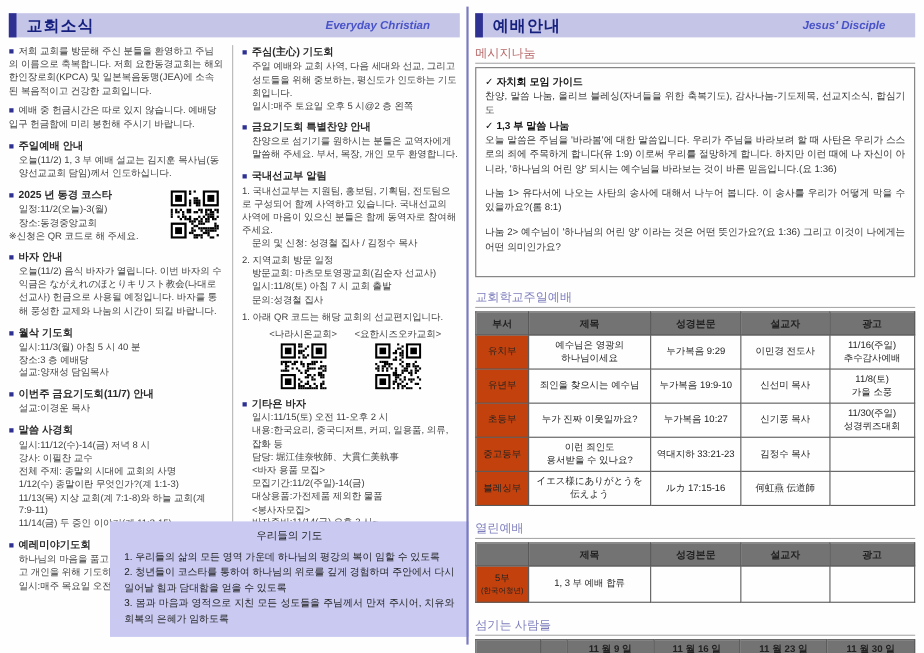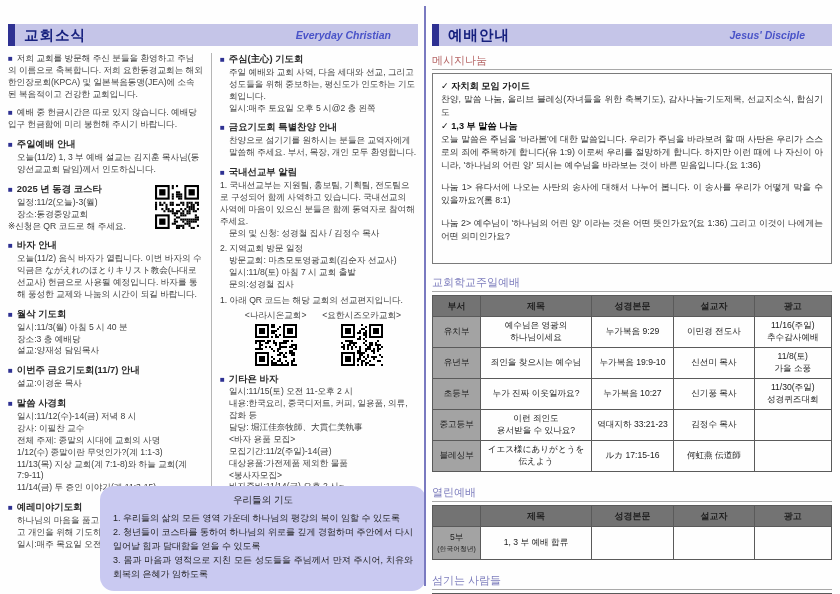--- a/index.html
+++ b/index.html
@@ -1,18 +1,18 @@
 <!DOCTYPE html>
 <html><head>
 <meta charset="utf-8">
 <style>
   html,body{margin:0;padding:0;background:#ffffff;}
   body{width:840px;height:594px;overflow:hidden;font-family:"Liberation Sans","DejaVu Sans",sans-serif;color:#3d3d3d;}
   .sheet{position:relative;width:840px;height:594px;background:#fefefe;}
-  .page{position:absolute;top:24px;}
+  .page{position:absolute;top:12px;}
   .page-left{left:8px;width:410px;}
   .page-right{left:432px;width:400px;}
   .fold-line{position:absolute;left:424px;top:6px;width:2px;height:580px;background:#7a7ac0;}
 
   
   .page-header{display:flex;align-items:center;height:22px;background:#c5c5e8;}
   .accent{width:7px;height:22px;background:#2e3192;margin-right:9px;}
   .ph-title{font-size:14.5px;font-weight:bold;color:#16207e;letter-spacing:1px;}
   .ph-sub{margin-left:auto;padding-right:27px;font-style:italic;font-weight:bold;font-size:10.5px;color:#4953c8;}
 
@@ -27,37 +27,37 @@
   .ln.noindent{margin-left:0;}
   .ln.gap{margin-top:4px;}
   .item.has-qr{position:relative;padding-right:52px;min-height:46px;}
   .qr-float{position:absolute;right:4px;top:2px;}
   .qr-pair{display:flex;justify-content:space-evenly;margin:3px 0 0 9px;}
   .qr-cell{text-align:center;}
   .qr-label{font-size:8.6px;margin-bottom:2px;}
   svg.qr{display:block;margin:0 auto;background:#fff;}
 
   
-  .prayer{position:absolute;left:92px;top:462px;width:300px;background:#c9c9f1;border-radius:14px;padding:7px 13px 9px;font-size:9px;line-height:1.55;color:#222;}
+  .prayer{position:absolute;left:92px;top:462px;width:300px;background:#c9c9f1;border-radius:0;padding:7px 13px 9px;font-size:9px;line-height:1.55;color:#222;}
   .prayer-title{text-align:center;font-size:9.6px;margin-bottom:4px;}
   .prayer .pi{text-align:justify;}
 
   
   .sec-head{font-size:11px;margin:7px 0 0;padding-bottom:1px;border-bottom:1.5px solid #a9a9a9;font-weight:normal;}
   .sec-head.rose{color:#b56565;}
   .sec-head.blue{color:#7d7dbd;}
   .msg-box{border:1.2px solid #7a7a7a;margin-top:3px;padding:5px 8px 12px;font-size:8.8px;line-height:1.45;color:#333;min-height:172px;}
   .msg-head{font-weight:bold;font-size:9.2px;color:#111;margin-top:1px;}
   .msg-body{text-align:justify;}
   .msg-gap{margin-top:10px;}
 
   table{border-collapse:collapse;width:100%;table-layout:fixed;margin-top:3px;}
   th,td{border:1px solid #5a5a5a;text-align:center;vertical-align:middle;font-size:8.6px;padding:2px 1px;color:#222;}
   th{background:#737373;font-weight:bold;font-size:9px;height:16px;}
-  td.shade{background:#a3a3a3;}
+  td.shade{background:#c2410c;}
   .cell-small{font-size:6.8px;}
   #table-school td{height:26px;}
   #table-school th{height:16px;}
   #table-open td{height:28px;}
   #table-servants th{height:13px;font-size:8.8px;}
   .mt12{margin-top:13px;}
   .mt10{margin-top:11px;}
 </style>
 </head>
 <body>

